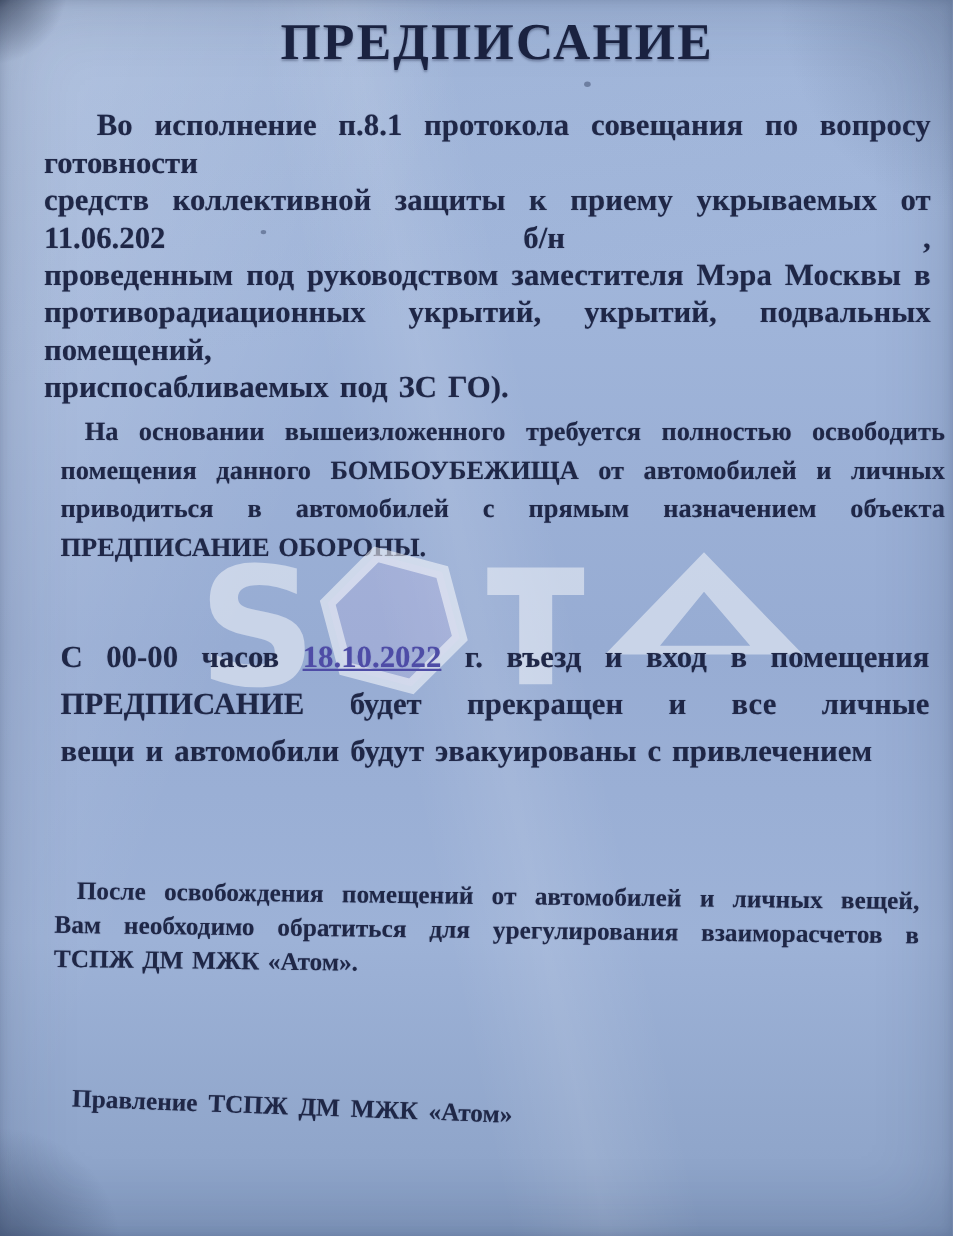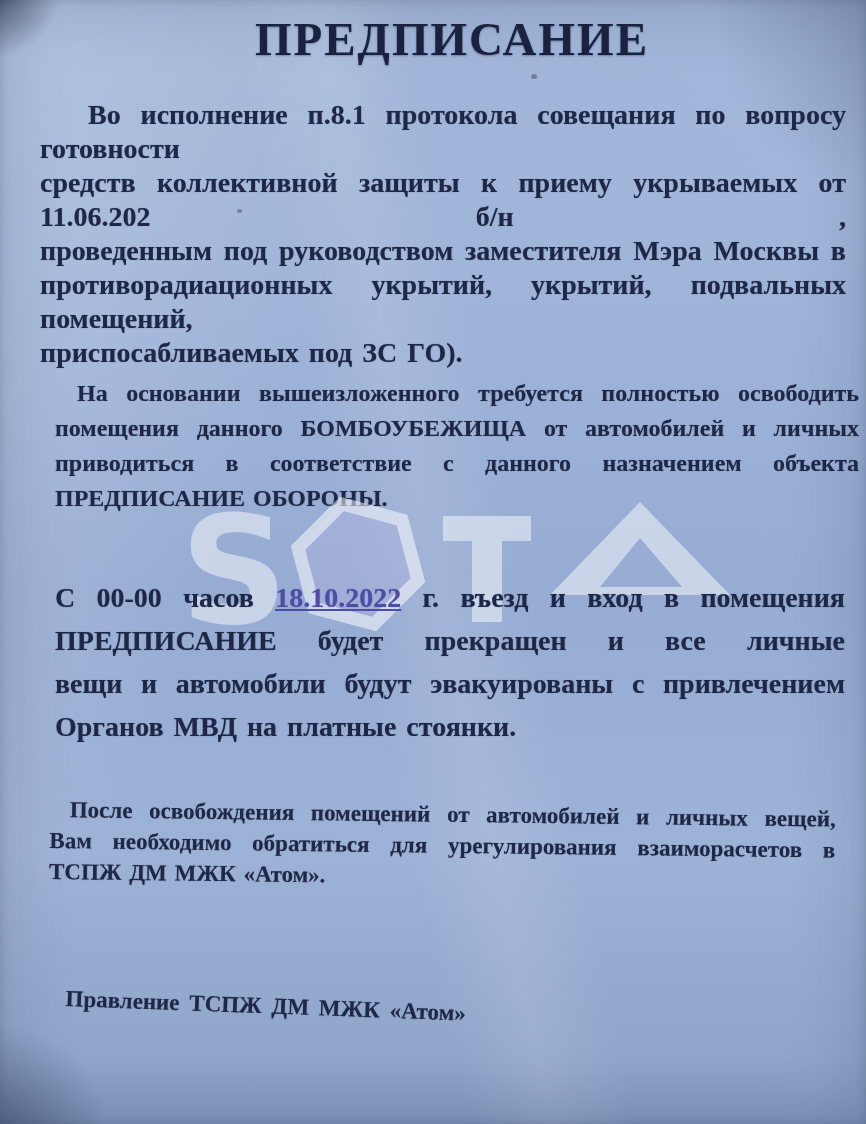--- a/index.html
+++ b/index.html
@@ -70,39 +70,38 @@
       <div class="line">Во исполнение п.8.1 протокола совещания по вопросу готовности</div>
       <div class="line">средств коллективной защиты к приему укрываемых от 11.06.202 б/н ,</div>
       <div class="line">проведенным под руководством заместителя Мэра Москвы в</div>
       <div class="line">противорадиационных укрытий, укрытий, подвальных помещений,</div>
       <div class="line">приспосабливаемых под ЗС ГО).</div>
     </div>
 
   <div class="para p2 ink">
       <div class="line">На основании вышеизложенного требуется полностью освободить</div>
       <div class="line">помещения данного БОМБОУБЕЖИЩА от автомобилей и личных</div>
-      <div class="line">приводиться в соответствие с данного назначением объекта</div>
+      <div class="line">приводиться в автомобилей с прямым назначением объекта</div>
       <div class="line">ПРЕДПИСАНИЕ ОБОРОНЫ.</div>
     </div>
 
   <svg class="watermark" width="560" height="140" viewBox="0 0 560 140">
     <text x="4" y="127" font-size="150">S</text>
     <polygon points="166,8 122,52 138,112 198,128 242,84 226,24" fill="rgba(199,182,230,0.20)" stroke="rgba(255,255,255,0.52)" stroke-width="13"></polygon>
     <path d="M267,20 h88 v25 h-29 v81 h-30 v-81 h-29 z" fill="rgba(255,255,255,0.48)"></path>
     <path fill-rule="evenodd" d="M464,6 L554,99 L374,99 Z M464,42 L506,91 L424,91 Z" fill="rgba(255,255,255,0.48)"></path>
   </svg>
 
   <div class="para p3 ink">
     <div class="line">
       <span>С 00-00 часов </span><span class="date-violet">18.10.2022</span><span> г. въезд и вход в помещения</span>
     </div>
     <div class="rest">
         <div class="line">ПРЕДПИСАНИЕ будет прекращен и все личные</div>
         <div class="line">вещи и автомобили будут эвакуированы с привлечением</div>
-        <div class="line">Органов МВД на платные стоянки.</div>
       </div>
   </div>
 
   <div class="para p4 ink">
       <div class="line">После освобождения помещений от автомобилей и личных вещей,</div>
       <div class="line">Вам необходимо обратиться для урегулирования взаиморасчетов в</div>
       <div class="line">ТСПЖ ДМ МЖК «Атом».</div>
     </div>
 
   <div class="signature ink">Правление ТСПЖ ДМ МЖК «Атом»</div>

